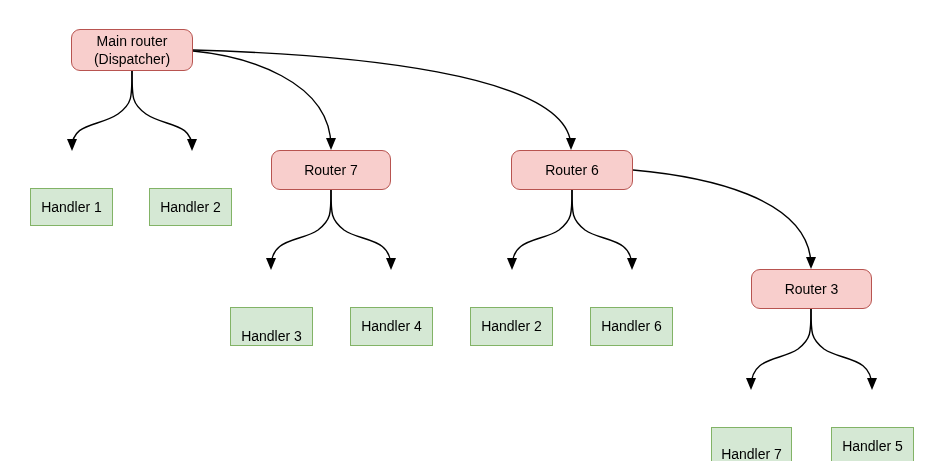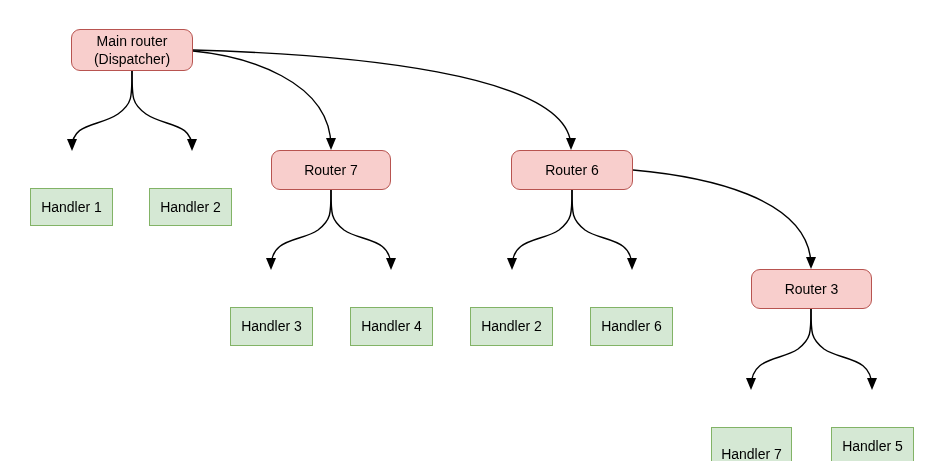--- a/index.html
+++ b/index.html
@@ -57,21 +57,21 @@
         <path class="edge" marker-end="url(#arrowhead)" d="M 811 309 C 811 333 811 339 824 349 C 841 361 872 356 872 387"></path>
       </g>
   </svg>
   <div id="node-layer">
       <div class="node router" style="left: 71px; top: 29px; width: 122px; height: 42px;"><span>Main router
 (Dispatcher)</span></div>
       <div class="node handler" style="left: 30px; top: 151px; width: 83px; height: 38px;"><span>Handler 1</span></div>
       <div class="node handler" style="left: 149px; top: 151px; width: 83px; height: 38px;"><span>Handler 2</span></div>
       <div class="node router" style="left: 271px; top: 150px; width: 120px; height: 40px;"><span>Router 7</span></div>
       <div class="node router" style="left: 511px; top: 150px; width: 122px; height: 40px;"><span>Router 6</span></div>
-      <div class="node handler" style="left: 230px; top: 270px; width: 83px; height: 39px;"><span>Handler 3</span></div>
+      <div class="node handler" style="left: 230px; top: 270px; width: 83px; height: 39px; align-items: flex-end;"><span>Handler 3</span></div>
       <div class="node handler" style="left: 350px; top: 270px; width: 83px; height: 39px;"><span>Handler 4</span></div>
       <div class="node handler" style="left: 470px; top: 270px; width: 83px; height: 39px;"><span>Handler 2</span></div>
       <div class="node handler" style="left: 590px; top: 270px; width: 83px; height: 39px;"><span>Handler 6</span></div>
       <div class="node router" style="left: 751px; top: 269px; width: 121px; height: 40px;"><span>Router 3</span></div>
       <div class="node handler" style="left: 711px; top: 390px; width: 81px; height: 55px;"><span>Handler 7</span></div>
       <div class="node handler" style="left: 831px; top: 390px; width: 83px; height: 39px;"><span>Handler 5</span></div>
     </div>
 </div>
 
 </body></html>

